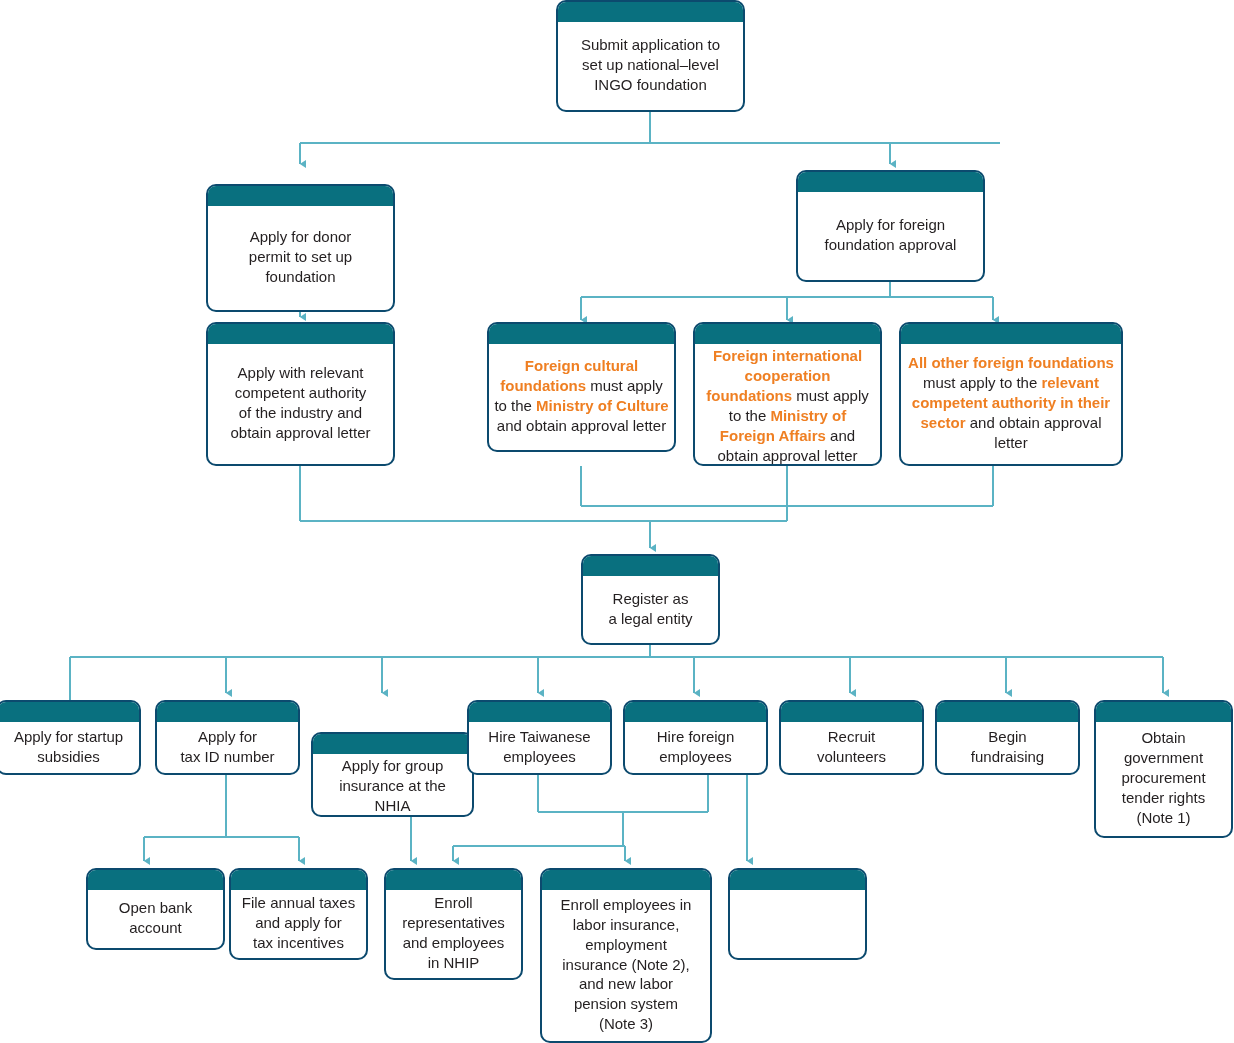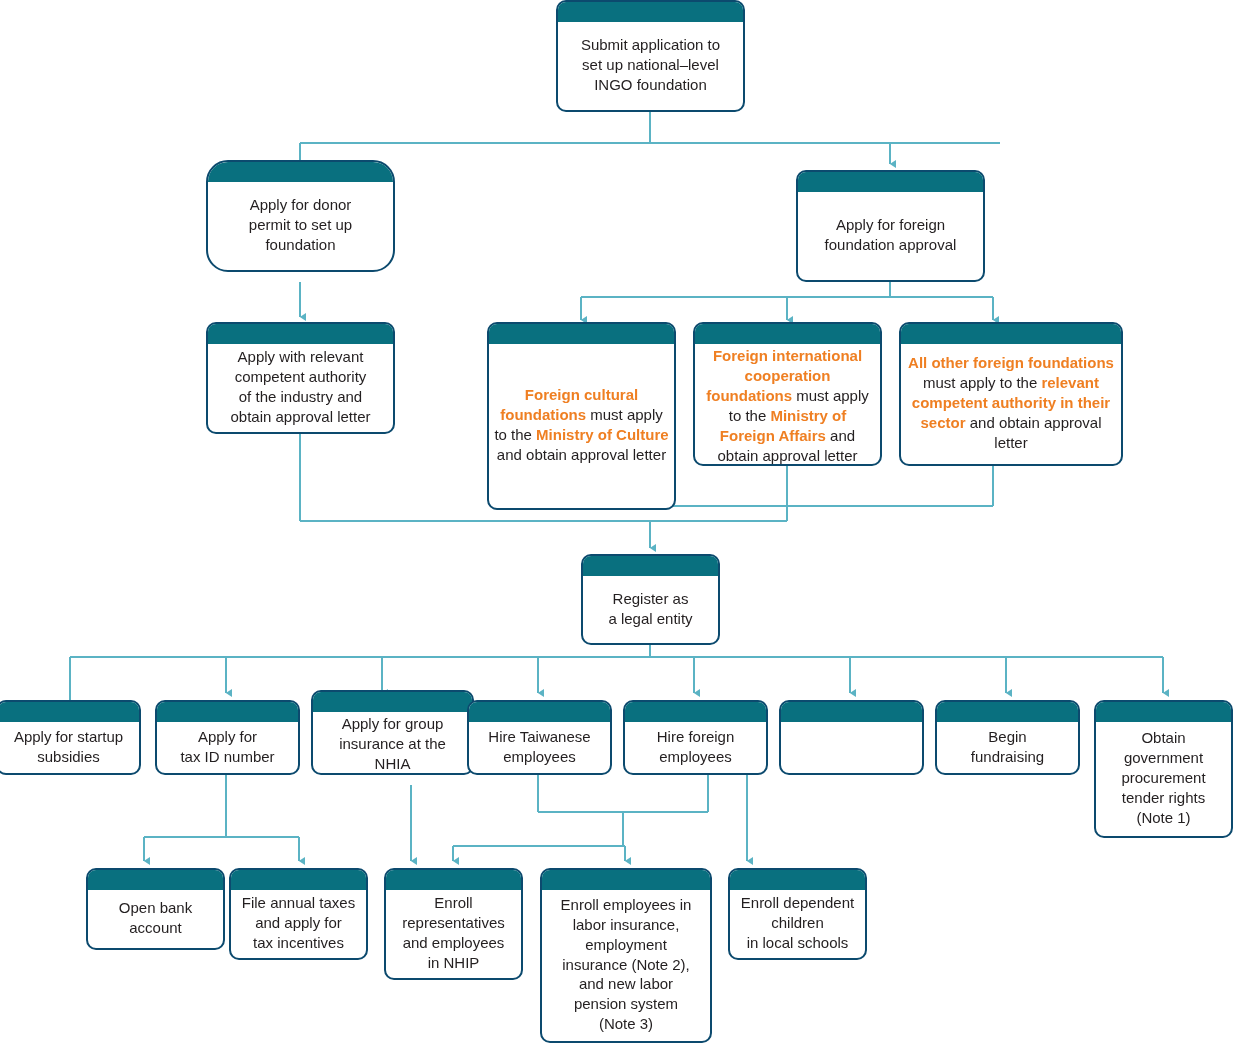--- a/index.html
+++ b/index.html
@@ -127,42 +127,42 @@
     </g>
   </svg>
 
   <div class="node" style="left:556px; top:0px; width:189px; height:112px;">
     <div class="cap"></div>
     <div class="body">
       <span class="t">Submit application to<br>set up national–level<br>INGO foundation</span>
     </div>
   </div>
 
-  <div class="node" style="left:206px; top:160px; width:189px; height:112px;border-radius:22px;">
+  <div class="node" style="left:206px; top:184px; width:189px; height:128px;">
     <div class="cap"></div>
     <div class="body">
       <span class="t">Apply for donor<br>permit to set up<br>foundation</span>
     </div>
   </div>
 
   <div class="node" style="left:796px; top:170px; width:189px; height:112px;justify-content:center;">
     <div class="cap"></div>
     <div class="body">
       <span class="t">Apply for foreign<br>foundation approval</span>
     </div>
   </div>
 
-  <div class="node" style="left:206px; top:322px; width:189px; height:112px;">
+  <div class="node" style="left:206px; top:322px; width:189px; height:144px;">
     <div class="cap"></div>
     <div class="body">
       <span class="t">Apply with relevant<br>competent authority<br>of the industry and<br>obtain approval letter</span>
     </div>
   </div>
 
-  <div class="node" style="left:487px; top:322px; width:189px; height:188px;justify-content:flex-end;">
+  <div class="node" style="left:487px; top:322px; width:189px; height:130px;justify-content:flex-end;">
     <div class="cap"></div>
     <div class="body">
       <span class="t"><span class="hl">Foreign cultural foundations</span><span> must apply to the </span><span class="hl">Ministry of Culture</span><span> and obtain approval letter</span></span>
     </div>
   </div>
 
   <div class="node" style="left:693px; top:322px; width:189px; height:144px;">
     <div class="cap"></div>
     <div class="body">
       <span class="t"><span class="hl">Foreign international cooperation foundations</span><span> must apply to the </span><span class="hl">Ministry of Foreign Affairs</span><span> and obtain approval letter</span></span>
@@ -190,21 +190,21 @@
     </div>
   </div>
 
   <div class="node" style="left:155px; top:700px; width:145px; height:75px;">
     <div class="cap"></div>
     <div class="body">
       <span class="t">Apply for<br>tax ID number</span>
     </div>
   </div>
 
-  <div class="node" style="left:311px; top:690px; width:163px; height:85px;">
+  <div class="node" style="left:311px; top:732px; width:163px; height:85px;">
     <div class="cap"></div>
     <div class="body">
       <span class="t">Apply for group<br>insurance at the<br>NHIA</span>
     </div>
   </div>
 
   <div class="node" style="left:467px; top:700px; width:145px; height:75px;">
     <div class="cap"></div>
     <div class="body">
       <span class="t">Hire Taiwanese<br>employees</span>
@@ -213,20 +213,23 @@
 
   <div class="node" style="left:623px; top:700px; width:145px; height:75px;">
     <div class="cap"></div>
     <div class="body">
       <span class="t">Hire foreign<br>employees</span>
     </div>
   </div>
 
   <div class="node" style="left:779px; top:700px; width:145px; height:75px;">
     <div class="cap"></div>
+    <div class="body">
+      <span class="t">Recruit<br>volunteers</span>
+    </div>
   </div>
 
   <div class="node" style="left:935px; top:700px; width:145px; height:75px;">
     <div class="cap"></div>
     <div class="body">
       <span class="t">Begin<br>fundraising</span>
     </div>
   </div>
 
   <div class="node" style="left:1094px; top:700px; width:139px; height:138px;">
@@ -259,18 +262,15 @@
 
   <div class="node" style="left:540px; top:868px; width:172px; height:175px;">
     <div class="cap"></div>
     <div class="body">
       <span class="t">Enroll employees in<br>labor insurance,<br>employment<br>insurance (Note 2),<br>and new labor<br>pension system<br>(Note 3)</span>
     </div>
   </div>
 
   <div class="node" style="left:728px; top:868px; width:139px; height:92px;">
     <div class="cap"></div>
-    <div class="body">
-      <span class="t">Enroll dependent<br>children<br>in local schools</span>
-    </div>
   </div>
 
 </div>
 
 </body></html>

